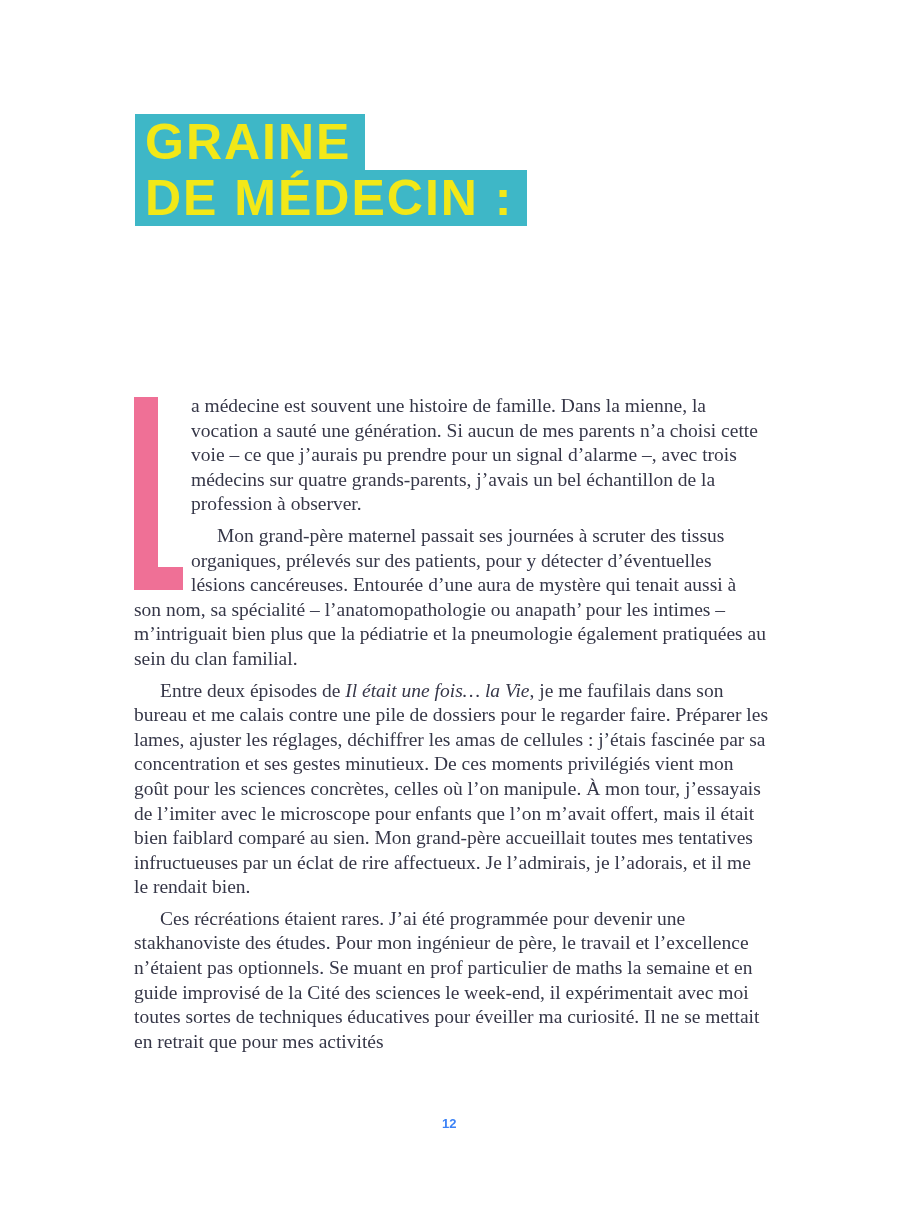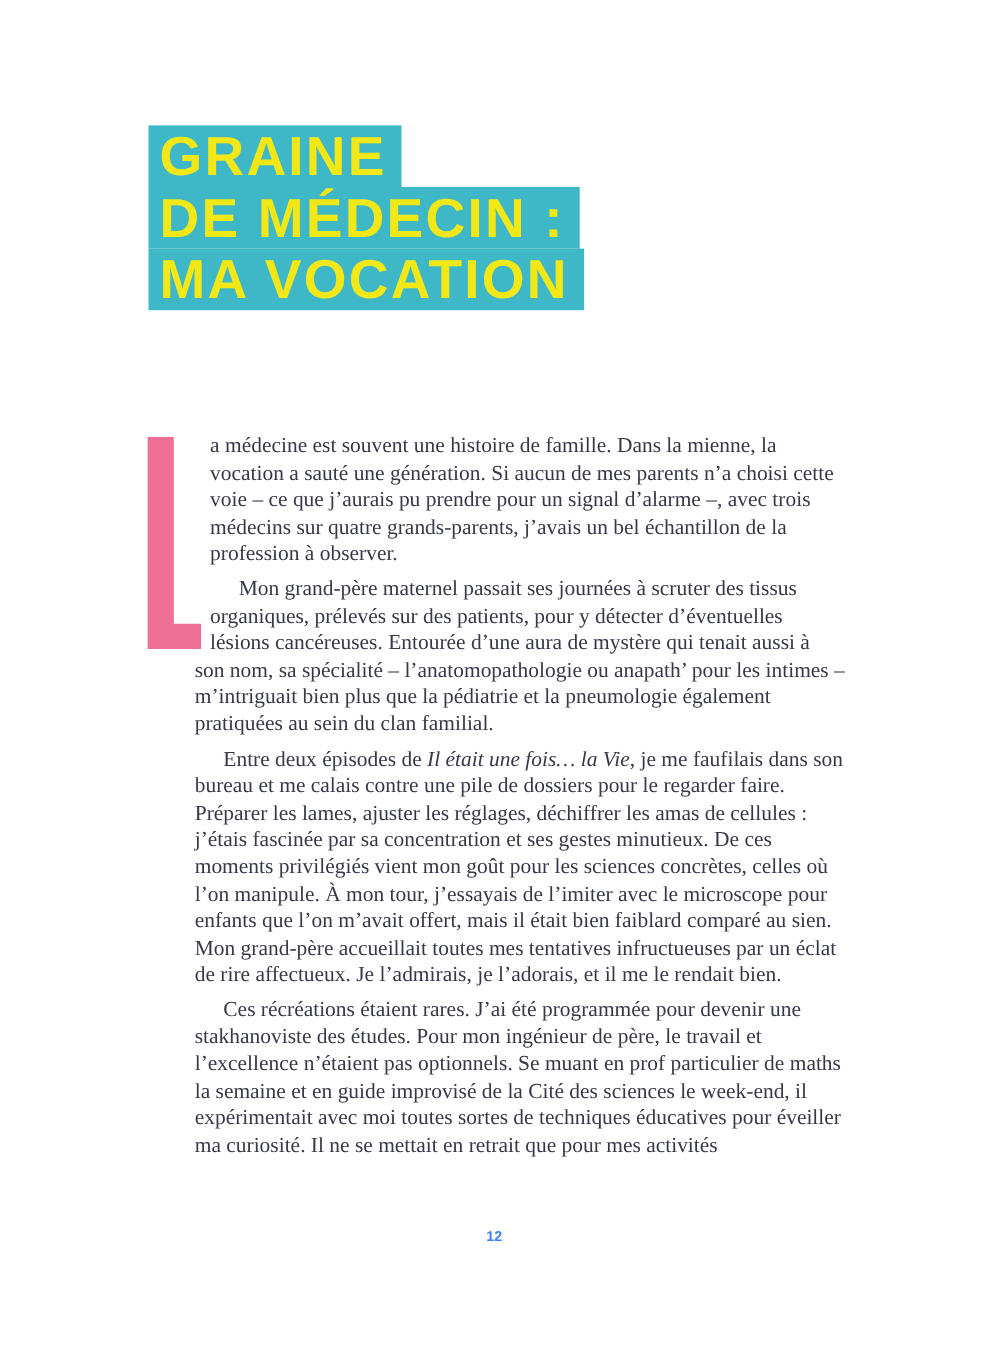--- a/index.html
+++ b/index.html
@@ -45,21 +45,20 @@
     left: 134px;
     top: 394px;
     width: 634px;
     font-size: 19.5px;
     line-height: 24.6px;
     color: #363748;
   }
   .body-text p {
     margin: 0 0 7px 0;
     text-align: left;
-    padding-left: 43px;
   }
   .body-text p.indented {
     text-indent: 26px;
   }
   .dropcap {
     float: left;
     width: 49px;
     height: 193px;
     margin: 3px 8px 0 0;
   }
@@ -83,23 +82,20 @@
 
 <div class="page">
 
   <header class="chapter-title">
     <div class="title-line">
       <span class="chip">GRAINE</span>
     </div>
     <div class="title-line">
       <span class="chip">DE MÉDECIN :</span>
     </div>
-    <div class="title-line">
-      <span class="chip">MA VOCATION</span>
-    </div>
   </header>
 
   <main class="body-text">
 
     <span class="dropcap" role="img" aria-label="L">
       <svg width="49" height="193" viewBox="0 0 49 193" xmlns="http://www.w3.org/2000/svg">
         <polygon points="0,0 24,0 24,170 49,170 49,193 0,193" fill="#ef7096"></polygon>
       </svg>
     </span>
 

